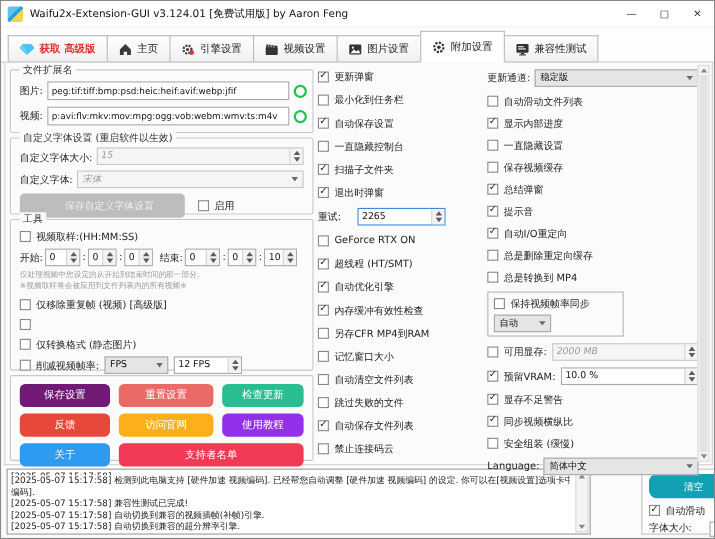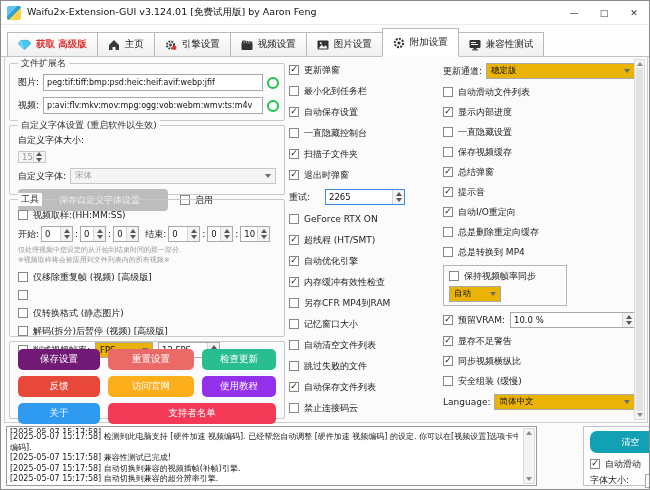--- a/index.html
+++ b/index.html
@@ -34,23 +34,23 @@
   .cb{width:10px;height:10px;border:1px solid #878787;background:#fff;display:inline-flex;align-items:center;justify-content:center;flex:none;}
   .cb.checked::after{content:"✓";font-size:9px;font-weight:bold;color:#1a1a1a;line-height:1;margin-top:-1px;}
 
   
   .field{display:flex;align-items:center;border:1px solid #a9a9a9;background:#fff;height:17px;font-size:8px;padding:0 3px;overflow:hidden;white-space:nowrap;color:#111;}
   .spin{display:flex;align-items:stretch;border:1px solid #a9a9a9;background:#fff;height:16px;font-size:8.5px;color:#111;overflow:hidden;}
   .spin .val{display:flex;align-items:center;padding-left:3px;flex:1;white-space:nowrap;overflow:hidden;}
   .arrows{width:12px;flex:none;display:flex;flex-direction:column;align-items:center;justify-content:center;gap:2px;background:#f3f3f3;border-left:1px solid #d5d5d5;}
   .tri-up{width:0;height:0;border-left:3px solid transparent;border-right:3px solid transparent;border-bottom:4px solid #5a5a5a;}
   .tri-down{width:0;height:0;border-left:3px solid transparent;border-right:3px solid transparent;border-top:4px solid #5a5a5a;}
-  .combo{display:flex;align-items:center;border:1px solid #a9a9a9;background:#eab308;height:16px;font-size:8.5px;color:#111;padding-left:4px;overflow:hidden;white-space:nowrap;}
+  .combo{display:flex;align-items:center;border:1px solid #a9a9a9;background:#e5e5e5;height:16px;font-size:8.5px;color:#111;padding-left:4px;overflow:hidden;white-space:nowrap;}
   .combo .chev{margin-left:auto;margin-right:4px;width:0;height:0;border-left:3.5px solid transparent;border-right:3.5px solid transparent;border-top:4.5px solid #6a6a6a;flex:none;}
-  .disabled{background:#f5f5f5 !important;color:#9b9b9b !important;border-color:#c6c6c6 !important;}
+  .disabled{background:#f5f5f5 !important;color:#9b9b9b !important;border-color:#c6c6c6 !important;font-style:italic;}
   .focus-blue{border:1px solid #3d8ae0 !important;}
   .ring{width:12px;height:12px;border:2.5px solid #1fc24d;border-radius:50%;flex:none;}
 
   
   .cbtn{display:flex;align-items:center;justify-content:center;color:#fff;font-size:9.5px;border-radius:5px;height:21px;white-space:nowrap;}
   .graybtn{display:flex;align-items:center;justify-content:center;background:#bdbdbd;color:#efefef;font-size:9px;border-radius:4px;height:22px;}
 
   
   .vscroll{background:#f4f4f4;border:1px solid #dadada;display:flex;flex-direction:column;justify-content:space-between;align-items:center;padding:2px 0;}
   .sb-tri-up{width:0;height:0;border-left:3px solid transparent;border-right:3px solid transparent;border-bottom:4px solid #8a8a8a;}
@@ -148,21 +148,21 @@
       </div>
       <div style="display:flex;align-items:center;gap:4px;margin:6px 5px 0 8px;">
         <span class="lbl">视频:</span>
         <div class="field" style="flex:1;">p:avi:flv:mkv:mov:mpg:ogg:vob:webm:wmv:ts:m4v</div>
         <div class="ring"></div>
       </div>
     </div>
 
     <div class="group" style="left:4px;top:68px;width:276px;height:70px;">
       <div class="legend">自定义字体设置 (重启软件以生效)</div>
-      <div style="display:flex;align-items:flex-start;gap:4px;margin:8px 8px 0 8px;flex-direction:column;">
+      <div style="display:flex;align-items:flex-end;gap:4px;margin:8px 8px 0 8px;">
         <span class="lbl">自定义字体大小:</span>
         <div class="spin disabled" style="flex:1;">
           <span class="val">15</span>
           <span class="arrows">
               <span class="tri-up"></span>
               <span class="tri-down"></span>
             </span>
         </div>
       </div>
       <div style="display:flex;align-items:center;gap:4px;margin:5px 8px 0 8px;">
@@ -242,24 +242,20 @@
       <div class="cbrow" style="margin:5px 0 0 8px;">
         <span class="cb"></span>
         <span class="lbl">仅移除重复帧 (视频) [高级版]</span>
       </div>
       <div class="cbrow" style="margin:4px 0 0 8px;">
         <span class="cb"></span>
       </div>
       <div class="cbrow" style="margin:4px 0 0 8px;">
         <span class="cb"></span>
         <span class="lbl">仅转换格式 (静态图片)</span>
-      </div>
-      <div class="cbrow" style="margin:4px 0 0 8px;">
-        <span class="cb"></span>
-        <span class="lbl">解码(拆分)后暂停 (视频) [高级版]</span>
       </div>
       <div style="display:flex;align-items:center;gap:5px;margin:4px 8px 0 8px;">
         <span class="cb"></span>
         <span class="lbl">削减视频帧率:</span>
         <div class="combo" style="width:58px;">
             <span>FPS</span>
             <span class="chev"></span>
           </div>
         <div class="spin" style="width:62px;">
             <span class="val">12 FPS</span>
@@ -404,20 +400,31 @@
           <span class="lbl">总是转换到 MP4</span>
         </div>
       <div style="border:1px solid #b5b5b5;width:124px;padding:3px 5px;display:flex;flex-direction:column;gap:3px;">
         <div class="cbrow">
             <span class="cb"></span>
             <span class="lbl">保持视频帧率同步</span>
           </div>
         <div class="combo" style="width:52px;">
             <span>自动</span>
             <span class="chev"></span>
+          </div>
+      </div>
+      <div style="display:flex;align-items:center;gap:5px;height:16px;">
+        <span class="cb"></span>
+        <span class="lbl">可用显存:</span>
+        <div class="spin disabled" style="flex:1;">
+            <span class="val">2000 MB</span>
+            <span class="arrows">
+              <span class="tri-up"></span>
+              <span class="tri-down"></span>
+            </span>
           </div>
       </div>
       <div style="display:flex;align-items:center;gap:5px;height:16px;">
         <span class="cb checked"></span>
         <span class="lbl">预留VRAM:</span>
         <div class="spin" style="flex:1;">
             <span class="val">10.0 %</span>
             <span class="arrows">
               <span class="tri-up"></span>
               <span class="tri-down"></span>

